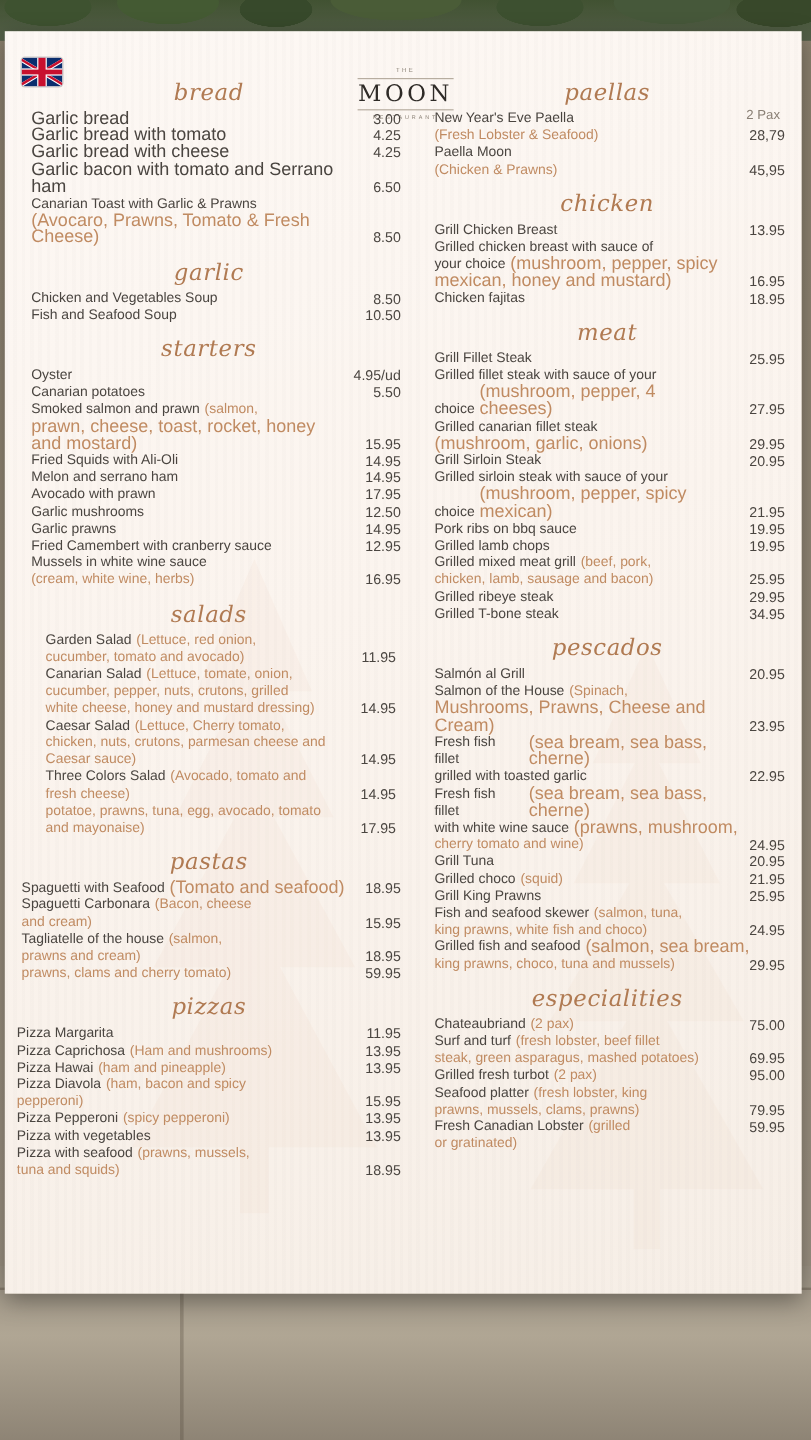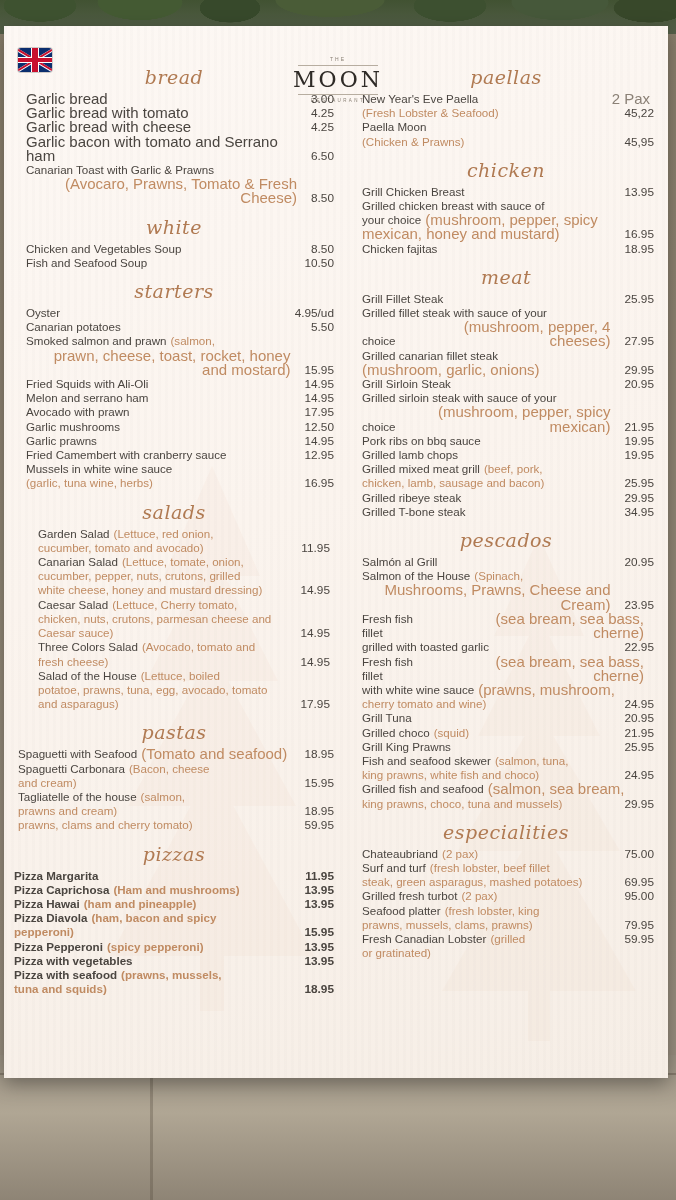--- a/index.html
+++ b/index.html
@@ -59,21 +59,21 @@
   .flag .d1{transform:rotate(31deg);} .flag .d2{transform:rotate(-31deg);}
   .flag .d3,.flag .d4{position:absolute;left:-18%;top:46%;width:136%;height:7%;background:#c8102e;}
   .flag .d3{transform:rotate(31deg);} .flag .d4{transform:rotate(-31deg);}
   .flag .cv{position:absolute;left:0;top:38%;width:100%;height:24%;background:#fff;}
   .flag .ch{position:absolute;left:38%;top:0;width:24%;height:100%;background:#fff;}
   .flag .cv2{position:absolute;left:0;top:42%;width:100%;height:16%;background:#c8102e;}
   .flag .ch2{position:absolute;left:42%;top:0;width:16%;height:100%;background:#c8102e;}
 
   .logo{position:absolute;left:288px;top:30px;width:92px;text-align:center;color:#3a3632;}
   .logo .the{font-size:5px;letter-spacing:2px;color:#8a8176;}
-  .logo .word{font-family:"DejaVu Serif",serif;font-size:22px;letter-spacing:3px;color:#2f2b27;line-height:1;}
+  .logo .word{font-family:"DejaVu Serif",serif;font-size:19px;letter-spacing:3px;color:#2f2b27;line-height:1;}
   .logo .rest{font-size:4.5px;letter-spacing:2.4px;color:#8a8176;margin-top:2px;}
   .logo .rule{height:1px;background:#b7ada0;margin:3px 6px 3px;}
 
   h2.sec{
     font-family:"DejaVu Serif",serif;
     font-style:italic;
     font-weight:normal;
     color:#b07a52;
     text-align:center;
     font-size:19px;
@@ -82,23 +82,23 @@
   }
   .items{margin:0;padding:0;list-style:none;}
   .row{
     display:flex;align-items:flex-end;gap:4px;
     font-size:11.6px;line-height:14.2px;color:#4a4540;
     margin-bottom:0px;
   }
   .nm{flex:0 1 auto;}
   .dots{flex:1 1 auto;min-width:6px;border-bottom:1px dotted rgba(120,110,100,.0);margin-bottom:3px;}
   .pr{flex:0 0 auto;font-size:11.8px;color:#4a4540;white-space:nowrap;}
-  .desc{color:#c08b62;text-align:right;}
+  .desc{color:#c08b62;}
   .small{font-size:15px;}
-  .pax{position:absolute;right:18px;top:64px;font-size:15px;color:#8b8176;}
+  .pax{position:absolute;right:18px;top:64px;font-size:11px;color:#8b8176;}
 
   .block{margin-bottom:10px;}
   .indent{padding-left:34px;padding-right:14px;}
   .indent2{padding-left:22px;padding-right:10px;}
   .rpad{padding-left:18px;padding-right:14px;}
 </style>
 </head>
 <body>
 
 <div id="page">
@@ -182,21 +182,21 @@
             </li>
           <li class="row">
               <span class="nm desc small">(Avocaro, Prawns, Tomato &amp; Fresh Cheese)</span>
               <span class="dots"></span>
               <span class="pr">8.50</span>
             </li>
         </ul>
       </div>
 
       <div class="block">
-        <h2 class="sec">white</h2>
+        <h2 class="sec">garlic</h2>
         <ul class="items indent2">
           <li class="row">
               <span class="nm">Chicken and Vegetables Soup</span>
               <span class="dots"></span>
               <span class="pr">8.50</span>
             </li>
           <li class="row">
               <span class="nm">Fish and Seafood Soup</span>
               <span class="dots"></span>
               <span class="pr">10.50</span>
@@ -255,21 +255,21 @@
           <li class="row">
               <span class="nm">Fried Camembert with cranberry sauce</span>
               <span class="dots"></span>
               <span class="pr">12.95</span>
             </li>
           <li class="row">
               <span class="nm">Mussels in white wine sauce</span>
               <span class="dots"></span>
             </li>
           <li class="row">
-              <span class="nm desc">(garlic, tuna wine, herbs)</span>
+              <span class="nm desc">(cream, white wine, herbs)</span>
               <span class="dots"></span>
               <span class="pr">16.95</span>
             </li>
         </ul>
       </div>
 
       <div class="block">
         <h2 class="sec">salads</h2>
         <ul class="items indent">
           <li class="row">
@@ -314,30 +314,25 @@
               <span class="nm">Three Colors Salad </span>
               <span class="nm desc">(Avocado, tomato and</span>
               <span class="dots"></span>
             </li>
           <li class="row">
               <span class="nm desc">fresh cheese)</span>
               <span class="dots"></span>
               <span class="pr">14.95</span>
             </li>
           <li class="row">
-              <span class="nm">Salad of the House </span>
-              <span class="nm desc">(Lettuce, boiled</span>
-              <span class="dots"></span>
-            </li>
-          <li class="row">
               <span class="nm desc">potatoe, prawns, tuna, egg, avocado, tomato</span>
               <span class="dots"></span>
             </li>
           <li class="row">
-              <span class="nm desc">and asparagus)</span>
+              <span class="nm desc">and mayonaise)</span>
               <span class="dots"></span>
               <span class="pr">17.95</span>
             </li>
         </ul>
       </div>
 
       <div class="block">
         <h2 class="sec">pastas</h2>
         <ul class="items" style="padding-left:14px;padding-right:10px;">
           <li class="row">
@@ -369,21 +364,21 @@
           <li class="row">
               <span class="nm desc">prawns, clams and cherry tomato)</span>
               <span class="dots"></span>
               <span class="pr">59.95</span>
             </li>
         </ul>
       </div>
 
       <div class="block">
         <h2 class="sec">pizzas</h2>
-        <ul class="items" style="padding-left:10px;padding-right:10px;font-weight:bold;">
+        <ul class="items" style="padding-left:10px;padding-right:10px;">
           <li class="row">
               <span class="nm">Pizza Margarita</span>
               <span class="dots"></span>
               <span class="pr">11.95</span>
             </li>
           <li class="row">
               <span class="nm">Pizza Caprichosa </span>
               <span class="nm desc">(Ham and mushrooms)</span>
               <span class="dots"></span>
               <span class="pr">13.95</span>
@@ -437,21 +432,21 @@
       <div class="block" style="margin-top:40px;">
         <h2 class="sec">paellas</h2>
         <ul class="items rpad">
           <li class="row">
               <span class="nm">New Year's Eve Paella</span>
               <span class="dots"></span>
             </li>
           <li class="row">
               <span class="nm desc">(Fresh Lobster &amp; Seafood)</span>
               <span class="dots"></span>
-              <span class="pr">45,22</span>
+              <span class="pr">28,79</span>
             </li>
           <li class="row">
               <span class="nm">Paella Moon</span>
               <span class="dots"></span>
             </li>
           <li class="row">
               <span class="nm desc">(Chicken &amp; Prawns)</span>
               <span class="dots"></span>
               <span class="pr">45,95</span>
             </li>

